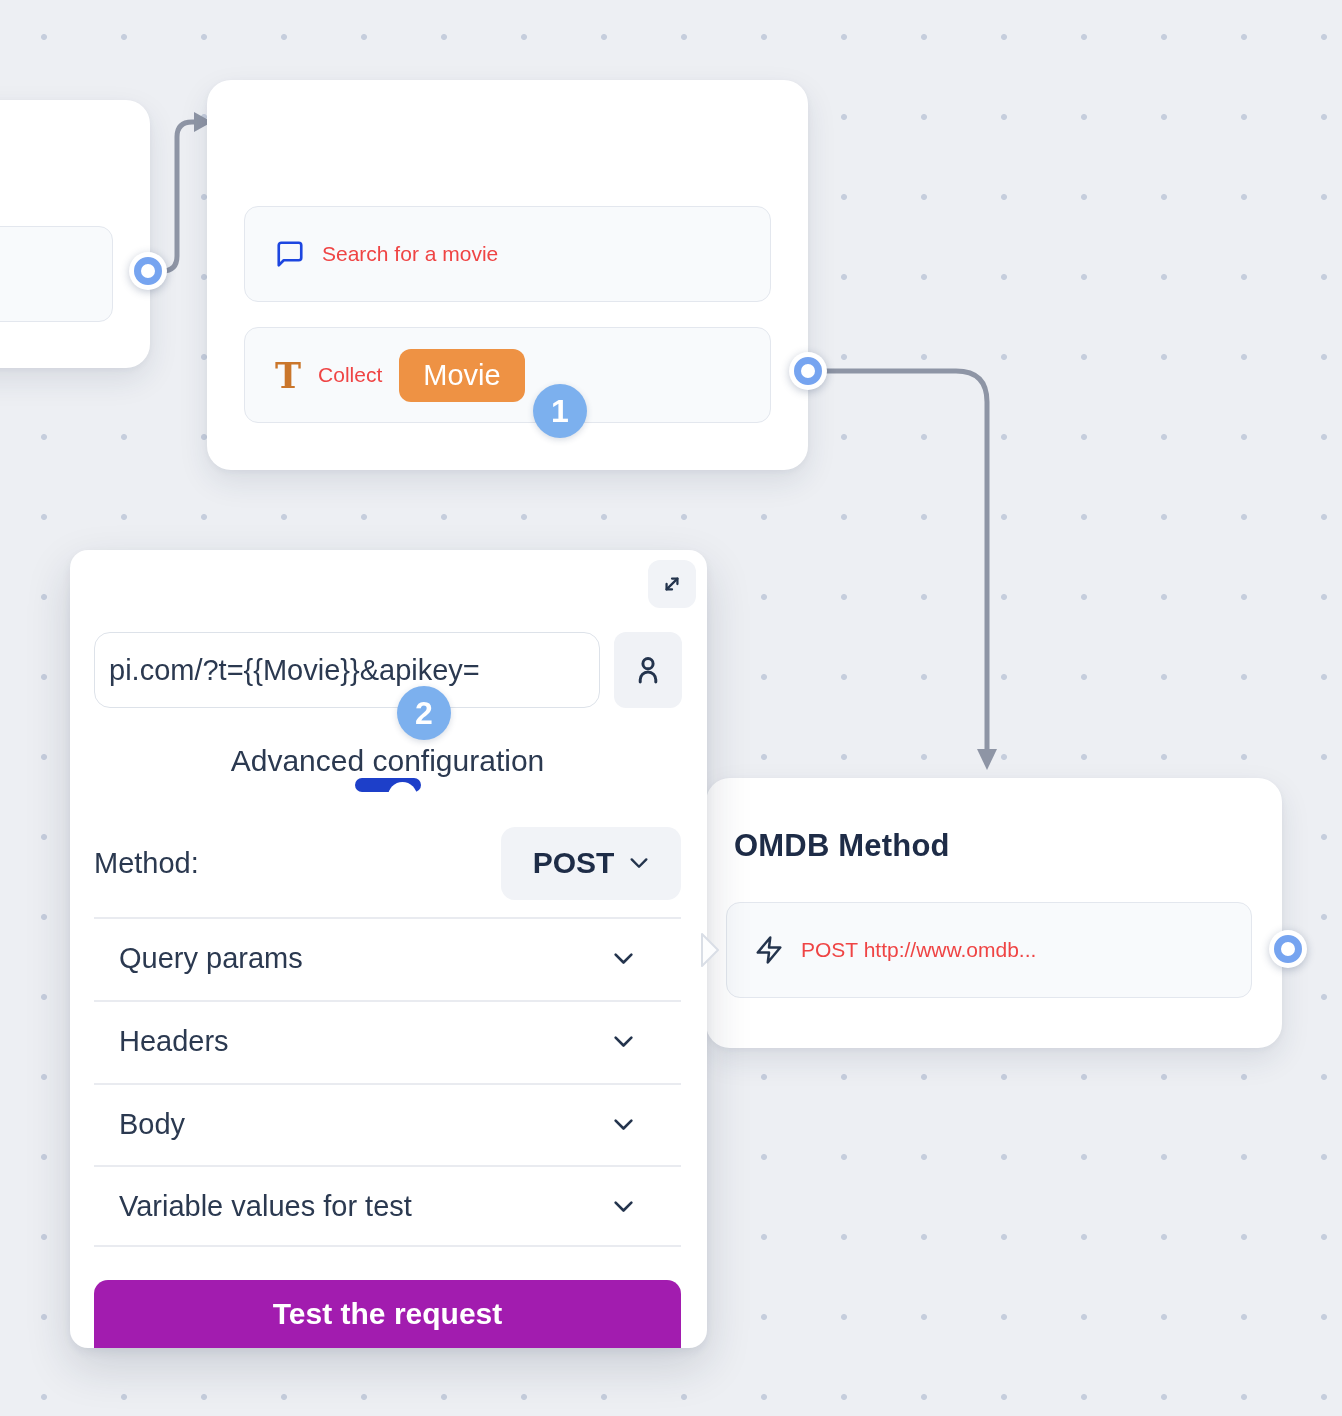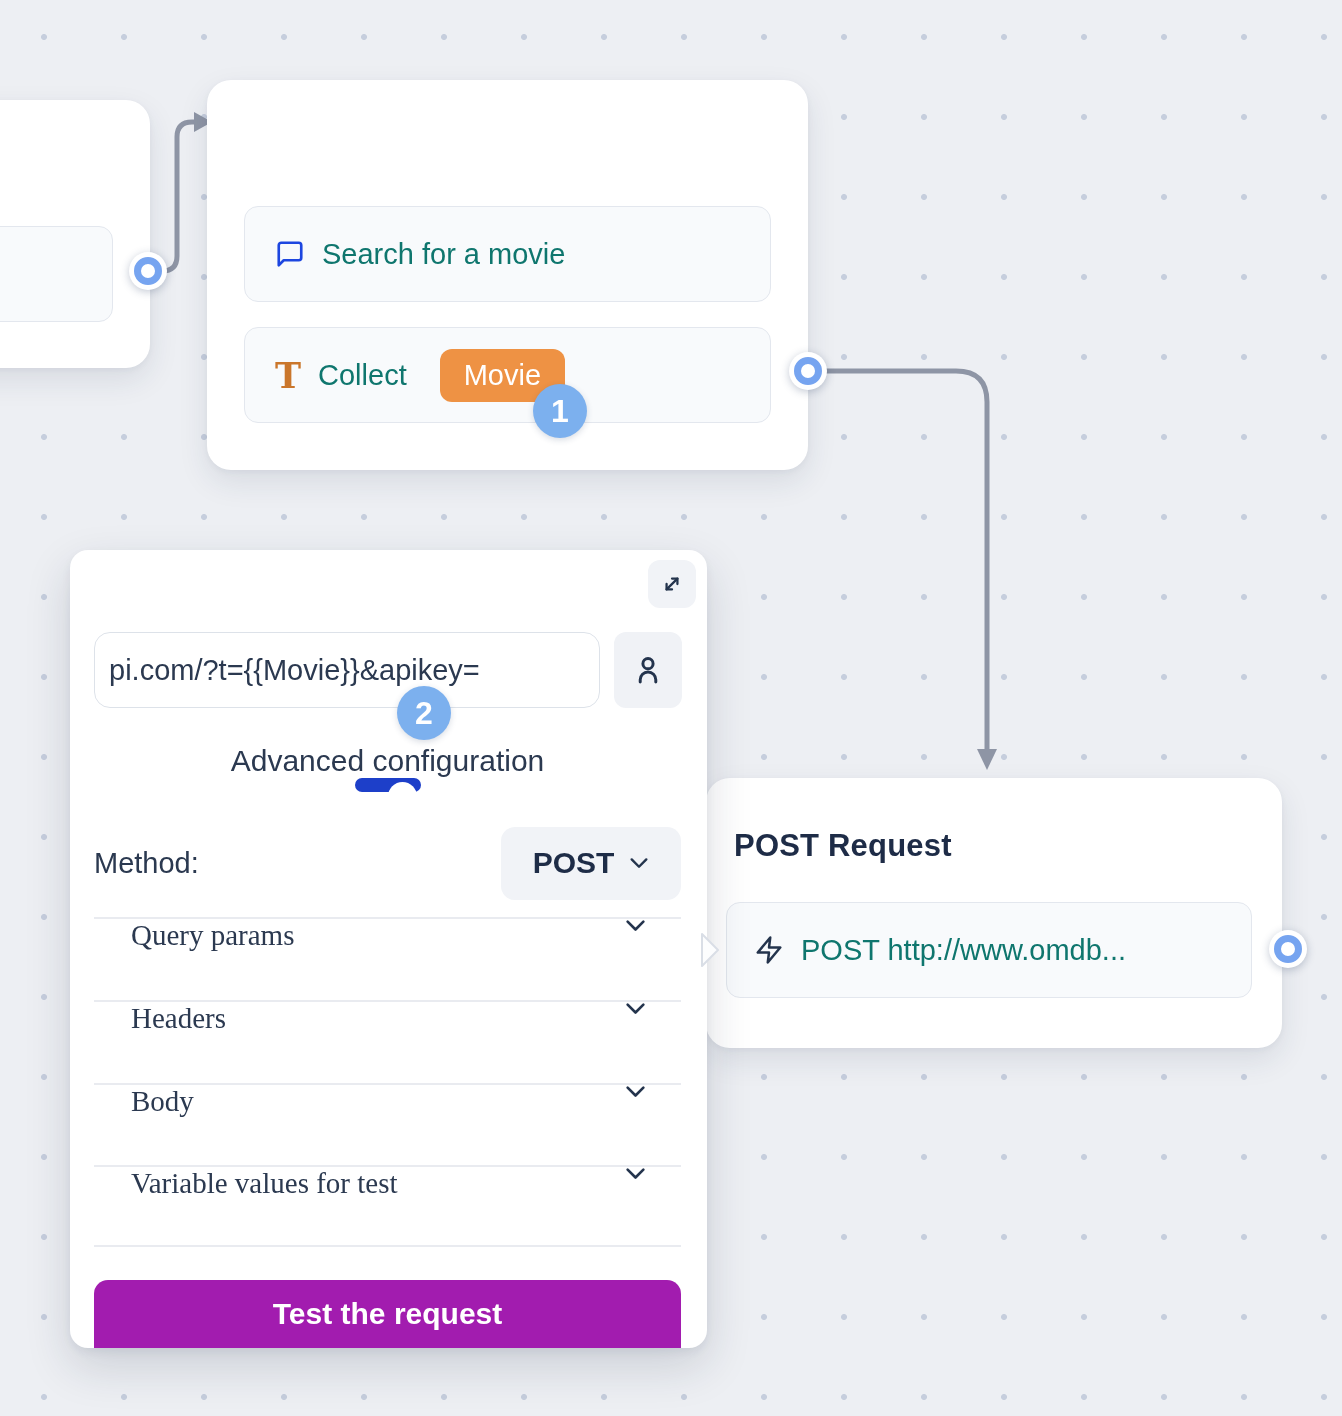--- a/index.html
+++ b/index.html
@@ -15,26 +15,26 @@
     box-shadow:0 12px 30px rgba(30,45,80,.10), 0 2px 6px rgba(30,45,80,.05);
     z-index:2;
   }
   .node-title{
     position:absolute;font-size:31px;font-weight:700;color:#1e2c47;letter-spacing:.2px;
   }
   .flow-item{
     position:absolute;background:#f8fafc;border:1.5px solid #e3e7ee;border-radius:14px;
     display:flex;align-items:center;box-sizing:border-box;padding:0 24px 0 30px;gap:17px;
   }
-  .flow-item .label{font-size:29px;color:#0f766e;white-space:nowrap;}
+  .flow-item .label{font-size:21px;color:#ef4444;white-space:nowrap;}
   .icon{display:inline-flex;align-items:center;justify-content:center;flex:0 0 auto;}
   .t-icon{font-family:"DejaVu Serif",serif;font-weight:700;font-size:35px;color:#ca762b;line-height:1;}
   .var-badge{
     display:inline-block;background:#ee9244;color:#fff;font-size:29px;line-height:53px;
-    height:53px;padding:0 24px;border-radius:12px;margin-left:16px;
+    height:53px;padding:0 24px;border-radius:12px;margin-left:0;
   }
   .port{
     position:absolute;width:38px;height:38px;border-radius:50%;background:#fff;
     box-shadow:0 2px 8px rgba(40,60,100,.28);display:flex;align-items:center;justify-content:center;z-index:4;
   }
   .port-ring{width:28px;height:28px;border:7.5px solid #76a4f0;border-radius:50%;background:#fff;box-sizing:border-box;}
   .step-badge{
     position:absolute;width:54px;height:54px;border-radius:50%;background:#7cb0ee;
     color:#fff;font-size:32px;font-weight:700;display:flex;align-items:center;justify-content:center;
     z-index:7;box-shadow:0 2px 6px rgba(40,60,100,.18);
@@ -61,22 +61,22 @@
   .toggle-knob{position:absolute;right:4px;top:4px;width:29px;height:29px;border-radius:50%;background:#fff;}
   .method-row{position:absolute;left:24px;top:276px;width:587px;height:74px;display:flex;align-items:center;justify-content:space-between;}
   .method-label{font-size:29px;color:#2b3950;}
   .method-select{
     width:180px;height:73px;border-radius:14px;background:#f1f3f7;border:none;cursor:pointer;
     display:flex;align-items:center;justify-content:center;gap:15px;
   }
   .method-value{font-size:30px;font-weight:700;color:#1e2c47;}
   .divider{position:absolute;left:24px;width:587px;height:2px;background:#e9ebf0;}
   .section-row{
-    position:absolute;left:28px;width:587px;height:79px;display:flex;align-items:flex-start;justify-content:space-between;
-    padding:0 38px 0 33px;box-sizing:border-box;cursor:pointer;font-family:Liberation Serif, serif;
+    position:absolute;left:16px;width:587px;height:79px;display:flex;align-items:center;justify-content:space-between;
+    padding:0 38px 0 33px;box-sizing:border-box;cursor:pointer;
   }
   .section-label{font-size:29px;color:#2b3950;}
   .test-btn{
     position:absolute;left:24px;top:730px;width:587px;height:68px;background:#a21caf;border:none;cursor:pointer;
     border-radius:14px 14px 0 0;color:#fff;font-family:"Liberation Sans",sans-serif;font-size:30px;font-weight:700;
   }
   .notch{position:absolute;z-index:6;}
 </style>
 </head>
 <body>
@@ -114,21 +114,21 @@
       <span class="label">Collect</span>
       <span class="var-badge">Movie</span>
     </div>
   </div>
   <div class="port" style="left:789px;top:352px;">
     <div class="port-ring"></div>
   </div>
   <div class="step-badge" style="left:533px;top:384px;">1</div>
 
   <div class="card" style="left:706px;top:778px;width:576px;height:270px;">
-    <div class="node-title" style="left:28px;top:50px;">POST Request</div>
+    <div class="node-title" style="left:28px;top:50px;">OMDB Method</div>
     <div class="flow-item" style="left:20px;top:124px;width:526px;height:96px;padding-left:27px;">
       <span class="icon">
         <svg width="30" height="30" viewBox="0 0 24 24" fill="none" stroke="#24344d" stroke-width="2" stroke-linecap="round" stroke-linejoin="round">
           <polygon points="13 2 3 14 12 14 11 22 21 10 12 10 13 2"></polygon>
         </svg>
       </span>
       <span class="label">POST http://www.omdb...</span>
     </div>
   </div>
   <svg class="notch" style="left:699px;top:931px;" width="24" height="38">

